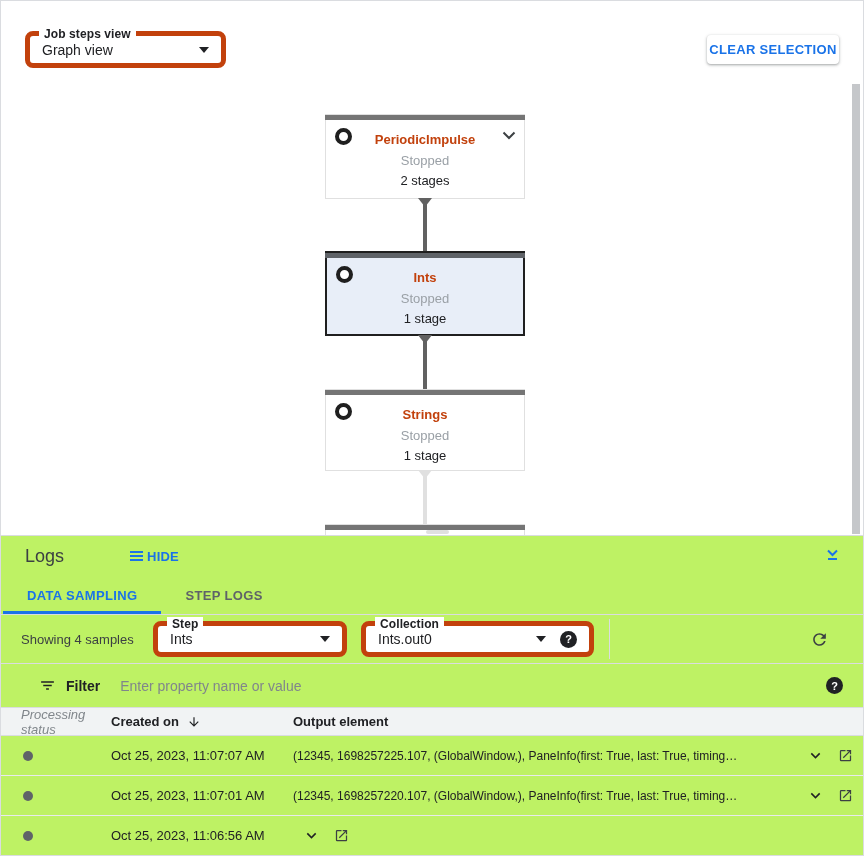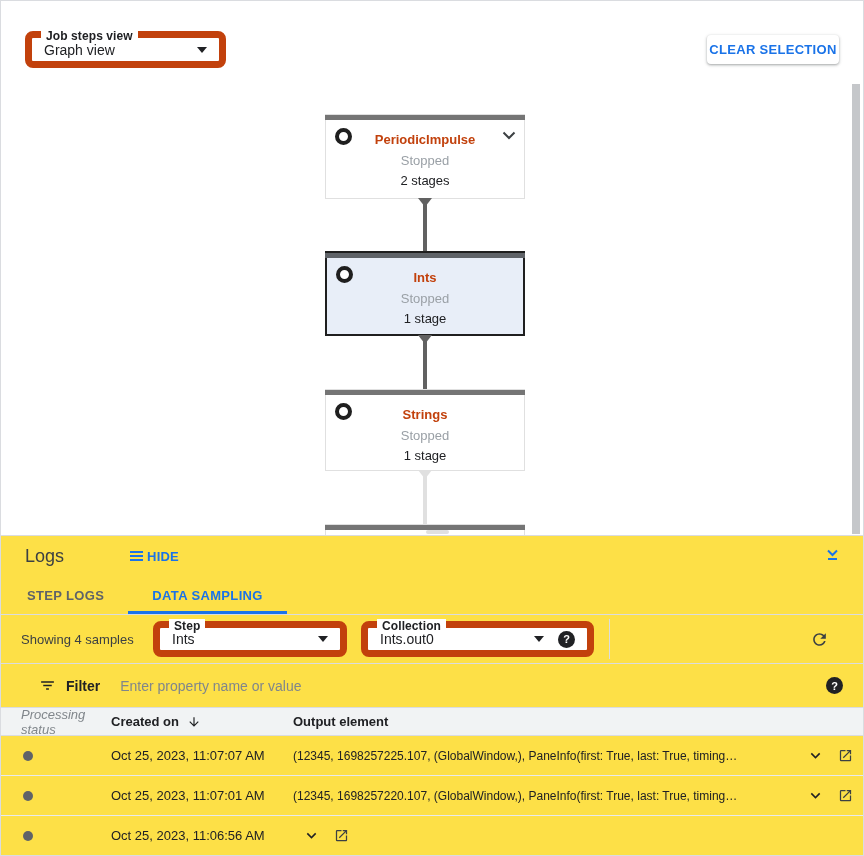--- a/index.html
+++ b/index.html
@@ -5,21 +5,21 @@
   * { margin:0; padding:0; box-sizing:border-box; }
   body { background:#fff; font-family:"Liberation Sans", sans-serif; }
   .app{
     position:relative; width:864px; height:856px;
     border:1px solid #dadce0; background:#fff; overflow:hidden;
   }
   
   .graph-section{ position:absolute; top:0; left:0; width:862px; height:534px; background:#fff; overflow:hidden; }
 
   .select-field{
-    position:relative; height:37px; border:7px solid #c2410c; border-radius:8px;
+    position:relative; height:37px; border:5px solid #c2410c; border-radius:8px;
     background:#fff; display:flex; align-items:center; padding:0 12px; cursor:pointer;
   }
   .select-label{
     position:absolute; top:-9px; left:9px; background:#fff; padding:0 5px;
     font-size:12px; font-weight:700; color:#202124; letter-spacing:.1px; white-space:nowrap;
   }
   .select-value{ flex:1; font-size:14px; color:#202124; }
   .dd-arrow{ width:0; height:0; border-left:5px solid transparent; border-right:5px solid transparent; border-top:6px solid #202124; margin-left:8px; }
 
   .view-select{ position:absolute; left:24px; top:30px; width:201px; }
@@ -62,21 +62,21 @@
   .edge.light{ background:#e0e0e0; }
   .edge.light::before{ border-top-color:#e0e0e0; }
   .edge1{ top:197px; height:54px; }
   .edge2{ top:334px; height:55px; }
   .edge3{ top:469px; height:55px; }
 
   .graph-hscroll{ position:absolute; left:425px; top:529px; width:23px; height:4px; background:#e0e0e0; border-radius:2px; }
   .graph-vscroll{ position:absolute; right:3px; top:83px; width:8px; height:450px; background:#c5c7ca; }
 
   
-  .logs-section{ position:absolute; left:0; top:534px; width:862px; height:321px; border-top:1px solid #dadce0; background:#fde047; }
+  .logs-section{ position:absolute; left:0; top:534px; width:862px; height:321px; border-top:1px solid #dadce0; background:#bef264; }
 
   .logs-header{ height:40px; display:flex; align-items:center; padding:0 20px 0 24px; }
   .logs-title{ font-size:18px; color:#3c4043; }
   .hide-btn{ display:flex; align-items:center; gap:4px; margin-left:62px; background:none; border:none; cursor:pointer; padding:2px 4px; }
   .hide-icon{ display:flex; flex-direction:column; gap:2px; }
   .hide-icon i{ display:block; width:13px; height:2px; background:#1a73e8; }
   .hide-label{ font-family:"Liberation Sans",sans-serif; font-size:13px; font-weight:700; color:#1a73e8; letter-spacing:.2px; }
   .dock-btn{ margin-left:auto; background:none; border:none; cursor:pointer; padding:2px; }
 
   .tabs-row{ height:39px; border-bottom:1px solid #dadce0; display:flex; padding-left:2px; }
@@ -185,22 +185,22 @@
       </button>
       <button class="dock-btn">
         <svg width="17" height="17" viewBox="0 0 17 17">
             <path d="M4 4.5 L8.5 9 L13 4.5" fill="none" stroke="#1a73e8" stroke-width="2"></path>
             <rect x="4" y="12" width="9" height="2" fill="#1a73e8"></rect>
           </svg>
       </button>
     </div>
 
     <div class="tabs-row">
+      <div class="tab active">DATA SAMPLING</div>
       <div class="tab">STEP LOGS</div>
-      <div class="tab active">DATA SAMPLING</div>
     </div>
 
     <div class="controls-row">
       <span class="samples-text">Showing 4 samples</span>
 
       <div class="select-field step-select">
         <span class="select-label">Step</span>
         <span class="select-value">Ints</span>
         <span class="dd-arrow"></span>
       </div>

